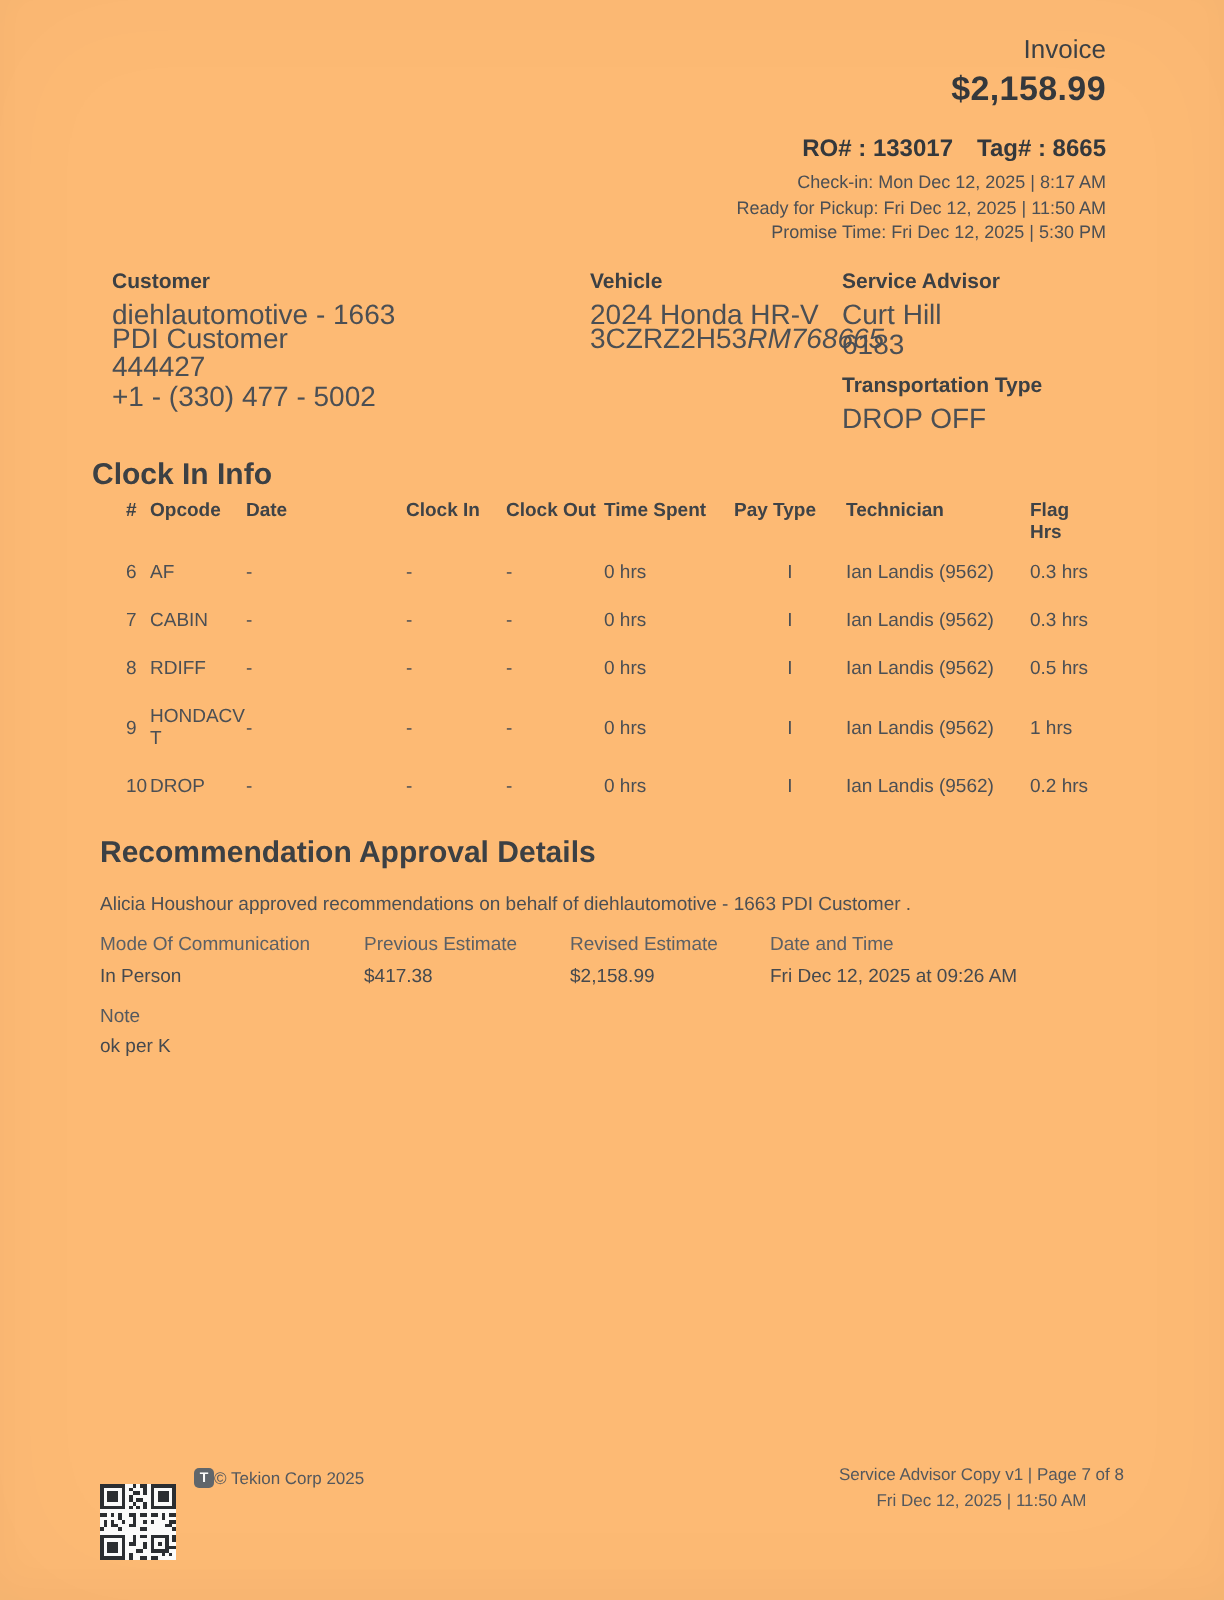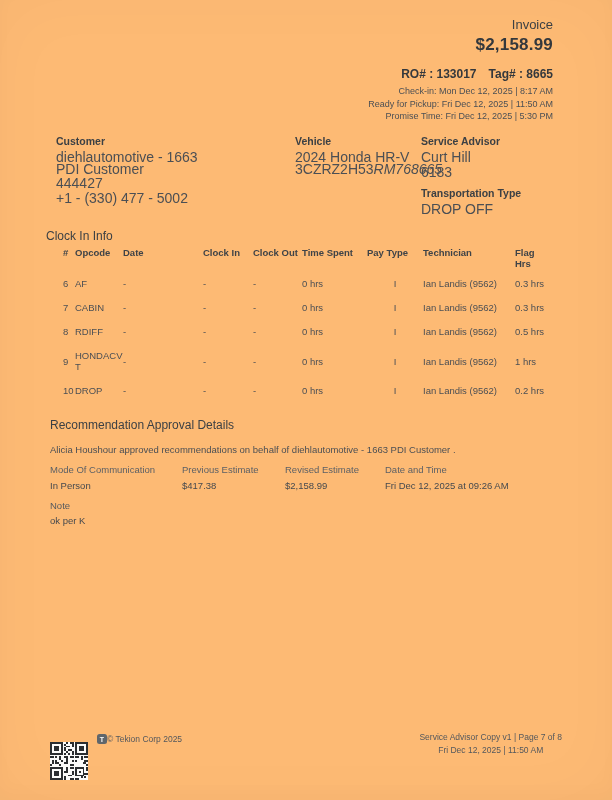--- a/index.html
+++ b/index.html
@@ -32,21 +32,21 @@
   .col-vehicle  { left: 252px; margin-left: 43px; }
   .col-advisor  { left: 421px; }
   .info-title { font-size: 10.5px; font-weight: bold; color: #3c4044; margin-bottom: 5px; }
   .info-line  { font-size: 14px; line-height: 11.5px; color: #4b4f54; }
   .info-line.spaced { margin-top: 3px; }
   .vin-italic { font-style: italic; }
   .sub-block { margin-top: 9px; }
 
   
   .clock-section { position: absolute; top: 229px; left: 46px; }
-  .section-title { font-size: 12px; font-weight: normal; color: #3c4044; }
+  .section-title { font-size: 15px; font-weight: bold; color: #3c4044; }
   table.clock { border-collapse: collapse; table-layout: fixed; width: 489px; margin: 4px 0 0 17px; }
   table.clock th {
     text-align: left; font-size: 9.5px; font-weight: bold; color: #3f4347;
     padding: 0 0 9px 0; vertical-align: top;
   }
   table.clock td {
     font-size: 9.5px; color: #4b4f54; vertical-align: middle;
     padding: 0 0 13px 0; line-height: 11px;
   }
   td.c-num, th.c-num { word-break: break-all; padding-right: 2px; }

